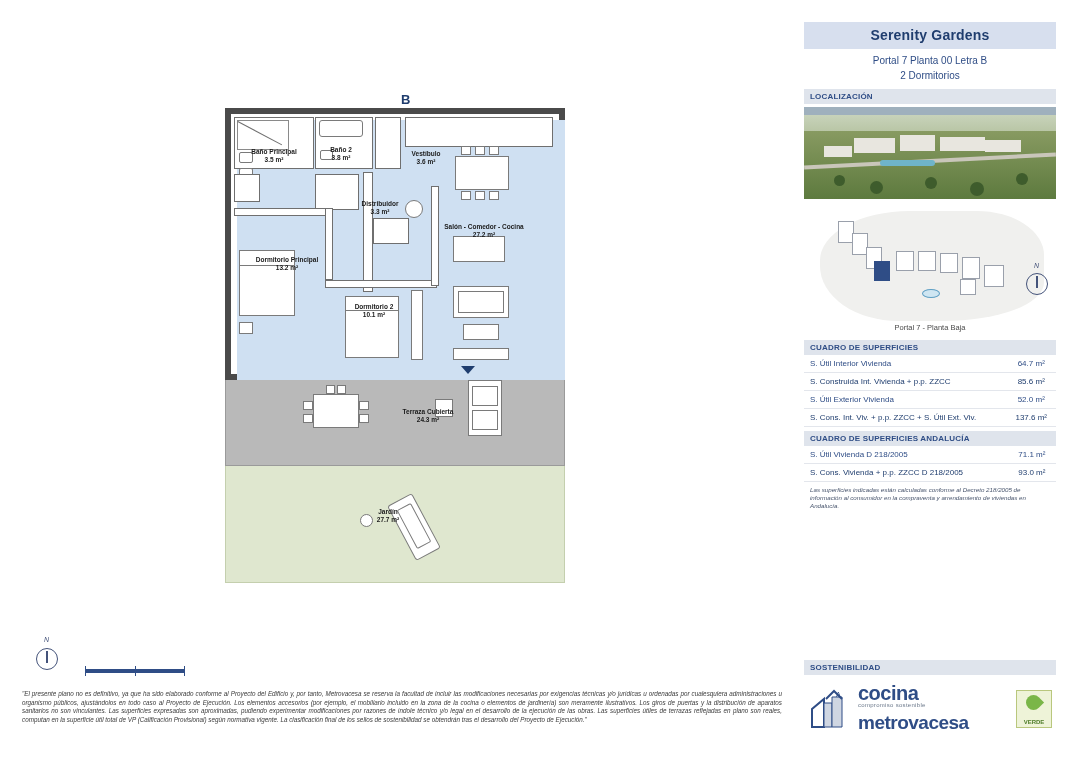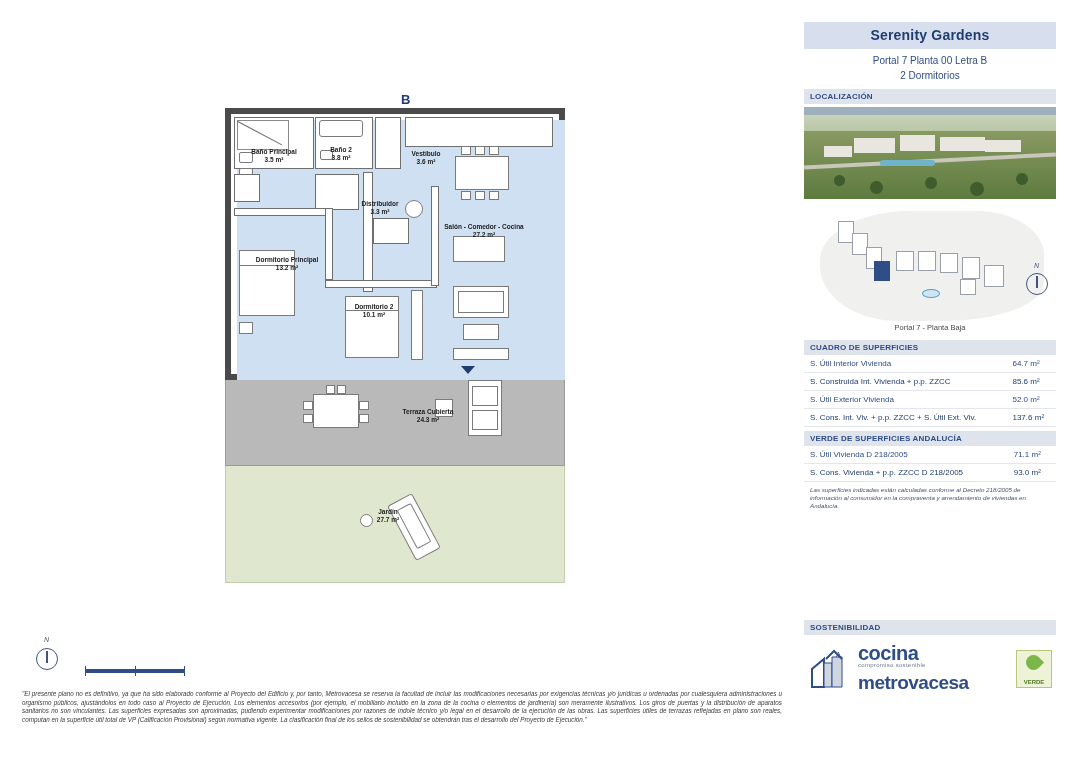--- a/index.html
+++ b/index.html
@@ -59,26 +59,26 @@
 
   .sitemap{width:252px;height:135px;position:relative;margin-top:6px;}
   .site-bg{position:absolute;left:16px;top:6px;width:224px;height:110px;background:#f0f0ee;border-radius:40% 30% 45% 35%/45% 40% 35% 50%;}
   .unitblk{position:absolute;background:#ffffff;border:1px solid #9aa0ab;box-sizing:border-box;}
   .unitblk.hl{background:#2f4d86;border-color:#2f4d86;}
   .pooloval{position:absolute;width:16px;height:7px;border:1px solid #5f9fc4;background:#cfe6f2;border-radius:50%;}
   .site-caption{position:absolute;left:0;top:118px;width:252px;text-align:center;font-size:7.5px;color:#4a4a4a;}
 
   .tbl{width:252px;border-collapse:collapse;}
   .tbl td{font-size:8px;color:#2f4d86;padding:4px 6px;border-bottom:1px solid #e3e6ec;}
-  .tbl td.val{text-align:left;white-space:nowrap;}
+  .tbl td.val{text-align:center;white-space:nowrap;}
   .tbl tr.bold td{font-weight:normal;color:#1f3d6e;}
   .note{font-size:6.2px;line-height:8px;color:#46536b;font-style:italic;padding:4px 6px 0;}
 
   
-  #sost{position:absolute;left:804px;top:620px;width:252px;}
+  #sost{position:absolute;left:804px;top:660px;width:252px;}
   .logos{display:flex;align-items:center;gap:6px;padding:8px 4px 0;}
   .domum-ico{width:44px;height:40px;position:relative;}
   .brand{flex:1;}
   .domum-txt{font-size:20px;font-weight:bold;color:#2f4d86;letter-spacing:-.5px;line-height:20px;}
   .domum-sub{font-size:6px;color:#6d7a8c;letter-spacing:.3px;margin-top:-1px;}
   .metro-txt{font-size:19px;font-weight:bold;color:#2f4d86;letter-spacing:-.5px;margin-top:4px;}
   .verde{width:34px;height:36px;border:1px solid #b9c77d;background:#eef3d8;position:relative;}
   .verde .leaf{position:absolute;left:9px;top:4px;width:15px;height:15px;background:#7ab648;border-radius:50% 0 50% 50%;transform:rotate(45deg);}
   .verde .vtxt{position:absolute;left:0;bottom:2px;width:100%;text-align:center;font-size:6px;font-weight:bold;color:#4f7d2a;}
 </style>
@@ -277,21 +277,21 @@
       <td>S. Útil Exterior Vivienda</td>
       <td class="val">52.0 m²</td>
     </tr>
     <tr class="bold">
       <td>S. Cons. Int. Viv. + p.p. ZZCC + S. Útil Ext. Viv.</td>
       <td class="val">137.6 m²</td>
     </tr>
   </tbody>
     </table>
 
-  <div class="sec-head" style="margin-top:4px;">VERDE DE SUPERFICIES ANDALUCÍA</div>
+  <div class="sec-head" style="margin-top:4px;">CUADRO DE SUPERFICIES ANDALUCÍA</div>
   <table class="tbl">
     <tbody>
         <tr>
       <td>S. Útil Vivienda D 218/2005</td>
       <td class="val">71.1 m²</td>
     </tr>
     <tr class="bold">
       <td>S. Cons. Vivienda + p.p. ZZCC D 218/2005</td>
       <td class="val">93.0 m²</td>
     </tr>

